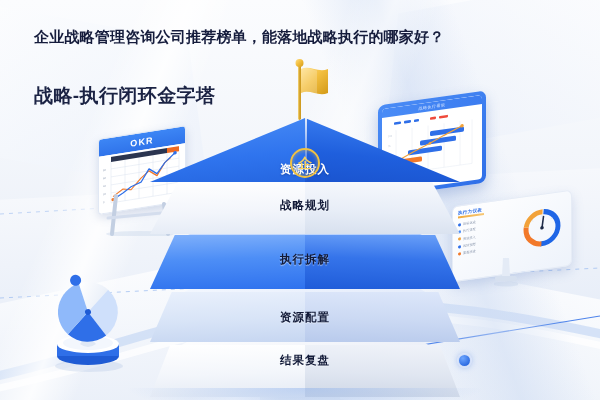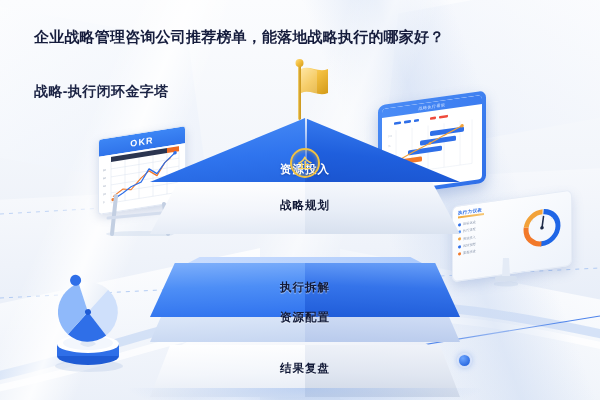--- a/index.html
+++ b/index.html
@@ -46,21 +46,21 @@
   .road{position:absolute;left:0;bottom:0;width:600px;height:170px;}
 
   
   .title{
     position:absolute;left:34px;top:28px;width:540px;
     font-size:15px;font-weight:bold;letter-spacing:.2px;
     color:#151c3c;white-space:nowrap;
   }
   .subtitle{
     position:absolute;left:34px;top:83px;
-    font-size:14px;font-weight:bold;letter-spacing:.4px;
+    font-size:19px;font-weight:bold;letter-spacing:.4px;
     color:#1b2344;
   }
 
   
   .pyramid{position:absolute;left:150px;top:96px;width:310px;height:276px;}
   .lv{position:absolute;left:0;width:100%;}
   .lv .label{
     position:absolute;left:0;right:0;text-align:center;
     font-size:11.5px;font-weight:bold;letter-spacing:1px;
     z-index:6;white-space:nowrap;
@@ -88,21 +88,21 @@
   
   .lv2{top:86px;height:52px;}
   .lv2 .hl{background:linear-gradient(178deg,#ffffff 0%,#f2f5fb 58%,#e3eaf5 100%);
     clip-path:polygon(18% 0,100% 0,100% 100%,0 100%);}
   .lv2 .hr{background:linear-gradient(182deg,#f7f9fd 0%,#e7edf7 58%,#d7e0ee 100%);
     clip-path:polygon(0 0,82% 0,100% 100%,0 100%);}
   .lv2 .top-edge{background:linear-gradient(90deg,rgba(255,255,255,.9),rgba(235,241,250,.9));
     clip-path:polygon(18% 0,82% 0,88% 100%,12% 100%);}
 
   
-  .lv3{top:139px;height:54px;margin-top:28px;}
+  .lv3{top:139px;height:54px;}
   .lv3 .hl{background:linear-gradient(178deg,#7fb0fb 0%,#4d8ef6 45%,#2f72ee 100%);
     clip-path:polygon(16% 0,100% 0,100% 100%,0 100%);}
   .lv3 .hr{background:linear-gradient(182deg,#6aa0f8 0%,#3574ea 45%,#1f5cd9 100%);
     clip-path:polygon(0 0,84% 0,100% 100%,0 100%);}
   .lv3 .top-edge{background:linear-gradient(90deg,#cfe0fe,#a9c8fb);
     clip-path:polygon(16% 0,84% 0,89% 100%,11% 100%);height:8px;top:-6px;}
 
   
   .lv4{top:196px;height:50px;}
   .lv4 .hl{background:linear-gradient(178deg,#e9f0fc 0%,#d8e4f7 55%,#c6d6f1 100%);
@@ -409,21 +409,21 @@
       <rect x="24" y="8" width="3" height="56" rx="1.4" fill="url(#gpole)"></rect>
       <circle cx="25.5" cy="7" r="4" fill="url(#gflag)"></circle>
       <path d="M27 13 C 36 9, 44 17, 54 13 L54 37 C 44 41, 36 33, 27 37 Z" fill="url(#gflag)"></path>
       <path d="M27 13 C 34 10.5, 39 14, 43 14.6 L43 38.6 C 39 38, 34 34.5, 27 37 Z" fill="#ffffff" opacity=".22"></path>
     </svg>
 
     <div class="lv trap lv5">
       <div class="top-edge"></div>
       <div class="half hl"></div>
       <div class="half hr"></div>
-      <div class="label label-dark" style="top:16px">结果复盘</div>
+      <div class="label label-dark" style="top:8px">结果复盘</div>
     </div>
 
     <div class="lv trap lv4">
       <div class="top-edge"></div>
       <div class="half hl"></div>
       <div class="half hr"></div>
       <div class="label label-dark" style="top:18px">资源配置</div>
     </div>
 
     <div class="lv trap lv3">

